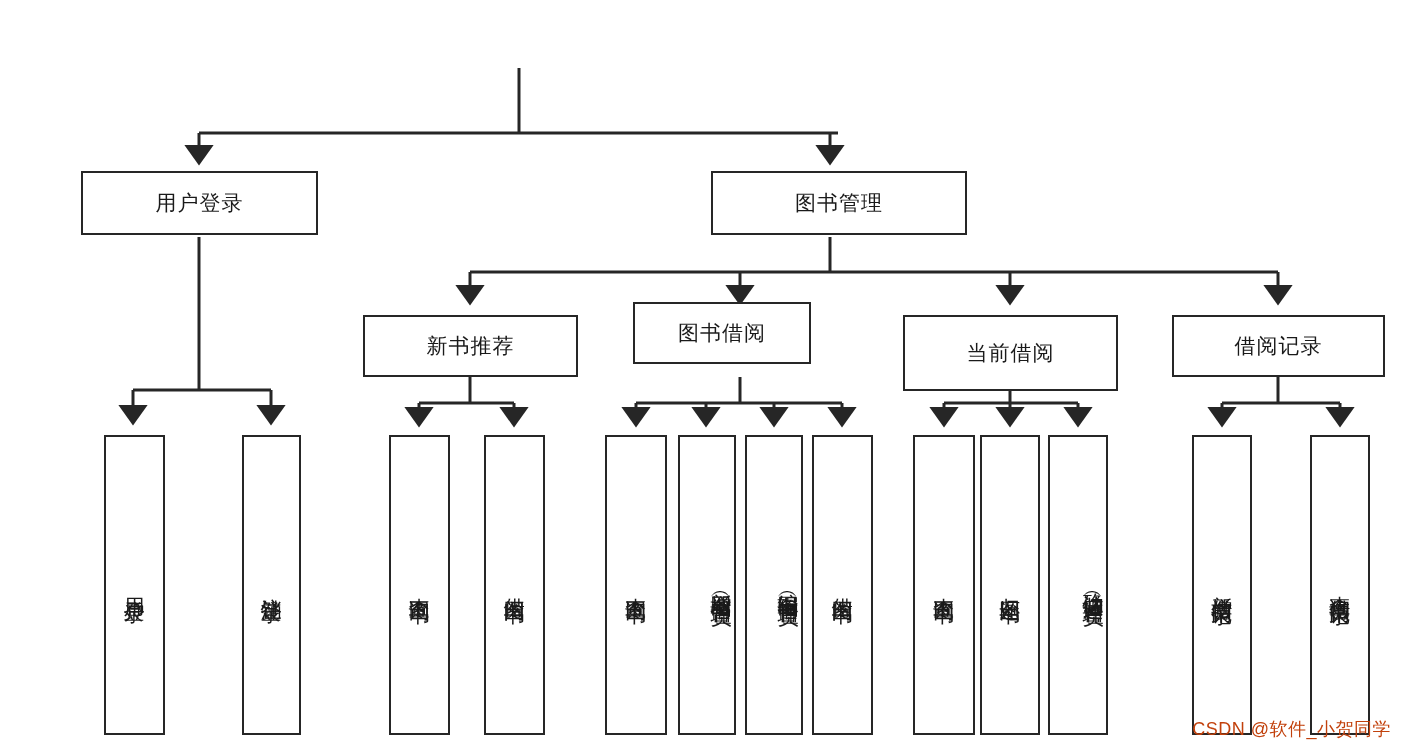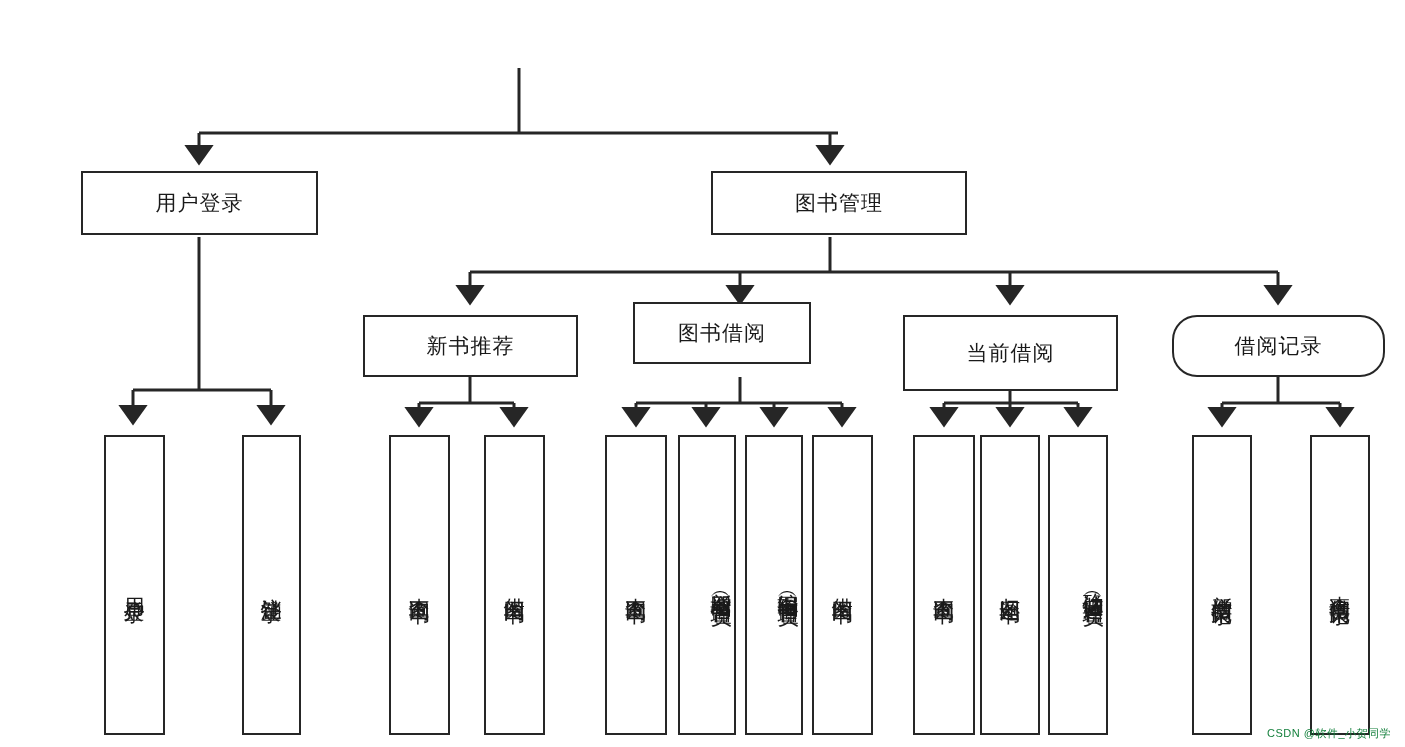--- a/index.html
+++ b/index.html
@@ -7,21 +7,21 @@
   #canvas{position:relative;width:1405px;height:747px;background:#ffffff;overflow:hidden;}
   .node{position:absolute;box-sizing:border-box;border:2px solid #262626;background:#ffffff;
         display:flex;align-items:center;justify-content:center;color:#1a1a1a;}
   .node.horiz{font-size:21px;letter-spacing:1px;}
   .node.root{font-size:22px;letter-spacing:1px;}
   .node.vert{writing-mode:vertical-rl;text-orientation:upright;font-size:21px;
              line-height:1.22;letter-spacing:2px;padding:6px 0;
              align-items:flex-start;justify-content:center;}
   .node.vert.mid{align-items:center;}
   svg#wires{position:absolute;left:0;top:0;width:1405px;height:747px;pointer-events:none;}
-  #watermark{position:absolute;right:14px;bottom:6px;font-size:11px;color:#15803d;
+  #watermark{position:absolute;right:14px;bottom:6px;font-size:18px;color:#c2410c;
              letter-spacing:0.5px;white-space:nowrap;}
 </style>
 </head>
 <body>
 
 <div id="canvas">
 
   <svg id="wires" viewBox="0 0 1405 747">
     <defs>
       <marker id="arw" markerWidth="12" markerHeight="12" refX="2.5" refY="5" orient="auto" markerUnits="strokeWidth">
@@ -72,21 +72,21 @@
     </g>
   </svg>
 
 
   <div class="node horiz" style="left:81px;top:171px;width:237px;height:64px;">用户登录</div>
   <div class="node horiz" style="left:711px;top:171px;width:256px;height:64px;">图书管理</div>
 
   <div class="node horiz" style="left:363px;top:315px;width:215px;height:62px;">新书推荐</div>
   <div class="node horiz" style="left:633px;top:302px;width:178px;height:62px;">图书借阅</div>
   <div class="node horiz" style="left:903px;top:315px;width:215px;height:76px;">当前借阅</div>
-  <div class="node horiz" style="left:1172px;top:315px;width:213px;height:62px;border-radius:25px;">借阅记录</div>
+  <div class="node horiz" style="left:1172px;top:315px;width:213px;height:62px;">借阅记录</div>
 
   <div class="node vert mid" style="left:104px;top:435px;width:61px;height:300px;">用户登录</div>
   <div class="node vert mid" style="left:242px;top:435px;width:59px;height:300px;">注销登录</div>
 
   <div class="node vert mid" style="left:389px;top:435px;width:61px;height:300px;">查询图书</div>
   <div class="node vert mid" style="left:484px;top:435px;width:61px;height:300px;">借阅图书</div>
 
   <div class="node vert mid" style="left:605px;top:435px;width:62px;height:300px;">查询图书</div>
   <div class="node vert" style="left:678px;top:435px;width:58px;height:300px;">新增图书（管理员）</div>
   <div class="node vert" style="left:745px;top:435px;width:58px;height:300px;">编辑图书（管理员）</div>

